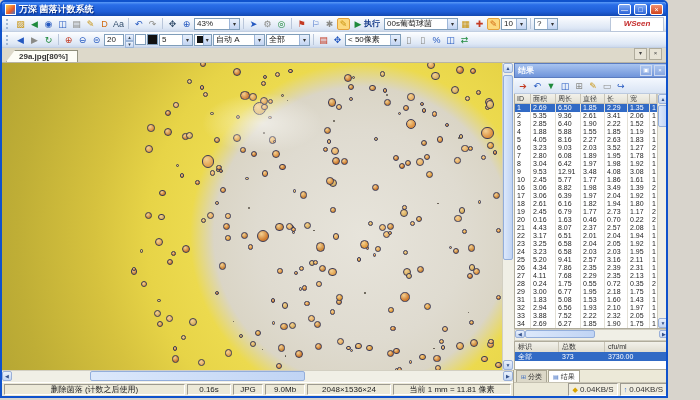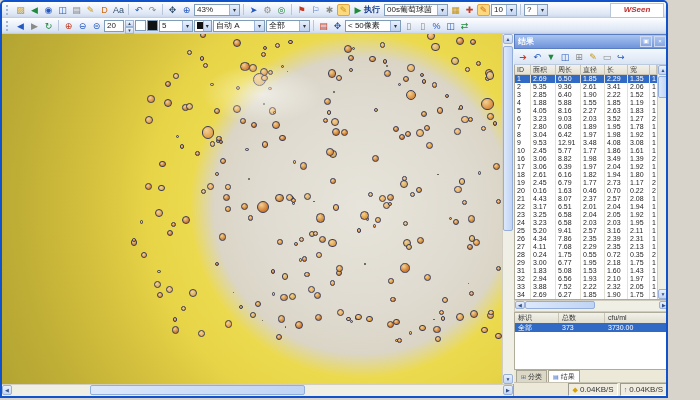--- a/index.html
+++ b/index.html
@@ -97,20 +97,27 @@
   .statusbar{height:13px;flex:0 0 13px;display:flex;align-items:center;gap:2px;padding:0 2px;background:#ece9d8;border-top:1px solid #fff;}
   .seg{border:1px solid;border-color:#9d9a90 #fff #fff #9d9a90;height:11px;box-sizing:border-box;
        font-size:8px;line-height:9px;color:#222;padding:0 4px;white-space:nowrap;overflow:hidden;display:flex;align-items:center;justify-content:center;}
   .seg.hint{flex:1;justify-content:center;}
 </style>
 </head>
 <body>
 
 <div class="window">
 
+  <div class="titlebar">
+    <span class="appicon"></span>
+    <span class="title-text">万深 菌落计数系统</span>
+    <span class="winbtn">—</span>
+    <span class="winbtn">□</span>
+    <span class="winbtn close">×</span>
+  </div>
 
   <div class="toolbar">
     <span class="grip"></span>
     <span class="ic y">▨</span>
     <span class="ic g">◀</span>
     <span class="ic b">◉</span>
     <span class="ic b">◫</span>
     <span class="ic gy">▤</span>
     <span class="ic y">✎</span>
     <span class="ic o">D</span>
@@ -131,21 +138,21 @@
     <span class="ic g">◎</span>
     <span class="sep"></span>
     <span class="ic r">⚑</span>
     <span class="ic b">⚐</span>
     <span class="ic gy">✱</span>
     <span class="ic act y">✎</span>
     <span class="exec">
       <span class="ic g" style="width:8px">▶</span>
       <span>执行</span>
     </span>
-    <span class="cmb" style="width:64px">
+    <span class="cmb" style="width:74px">
       <span>00s葡萄球菌</span>
       <span class="ca">▾</span>
     </span>
     <span class="ic y">▦</span>
     <span class="ic r">✚</span>
     <span class="ic act o">✎</span>
     <span class="cmb" style="width:26px">
       <span>10</span>
       <span class="ca">▾</span>
     </span>
@@ -198,20 +205,27 @@
       <span>&lt; 50像素</span>
       <span class="ca">▾</span>
     </span>
     <span class="ic gy">▯</span>
     <span class="ic gy">▯</span>
     <span class="ic b">%</span>
     <span class="ic b">◫</span>
     <span class="ic g">⇄</span>
   </div>
 
+  <div class="tabbar">
+    <span class="imgtab">29a.jpg[80%]</span>
+    <span class="right">
+      <span class="minibtn">▾</span>
+      <span class="minibtn">×</span>
+    </span>
+  </div>
 
   <div class="mainrow">
 
     <div class="canvascol">
       <div class="canvasrow">
         <div class="dish">
             <span class="colony" style="left: 420.3px; top: 45.4px; width: 4.2px; height: 4.2px; background: radial-gradient(circle at 35% 30%, rgb(244, 209, 147), rgb(207, 138, 60) 65%); border: 1px solid rgb(61, 58, 82);"></span>
             <span class="colony" style="left: 352.7px; top: 281.9px; width: 3.7px; height: 3.7px; background: radial-gradient(circle at 35% 30%, rgb(244, 209, 147), rgb(216, 176, 96) 65%); border: 1px solid rgb(61, 58, 82);"></span>
             <span class="colony" style="left: 398.2px; top: 145.6px; width: 8px; height: 8px; background: radial-gradient(circle at 35% 30%, rgb(244, 209, 147), rgb(216, 176, 96) 65%); border: 1px solid rgb(61, 58, 82);"></span>
             <span class="colony" style="left: 373.1px; top: 183.4px; width: 5.7px; height: 5.7px; background: radial-gradient(circle at 35% 30%, rgb(244, 209, 147), rgb(227, 163, 79) 65%); border: 1px solid rgb(61, 58, 82);"></span>
@@ -460,20 +474,28 @@
           <div class="sthumb" style="top:12px;height:185px"></div>
           <span class="sbtn" style="bottom:0;left:0">▼</span>
         </div>
       </div>
       <div class="hscroll">
         <span class="sbtn" style="left:0;top:0">◀</span>
         <div class="sthumb" style="left:88px;width:215px"></div>
         <span class="sbtn" style="right:0;top:0">▶</span>
       </div>
 
+      <div class="statusbar">
+        <span class="seg hint">删除菌落 (计数之后使用)</span>
+        <span class="seg" style="width:44px">0.16s</span>
+        <span class="seg" style="width:30px">JPG</span>
+        <span class="seg" style="width:40px">9.0Mb</span>
+        <span class="seg" style="width:84px">2048×1536×24</span>
+        <span class="seg" style="width:118px">当前 1 mm = 11.81 像素</span>
+      </div>
     </div>
 
     <div class="panel">
       <div class="phead">
         <span class="ptitle">结果</span>
         <span class="phbtn">▣</span>
         <span class="phbtn">×</span>
       </div>
       <div class="ptools">
         <span class="ic r">➔</span>

